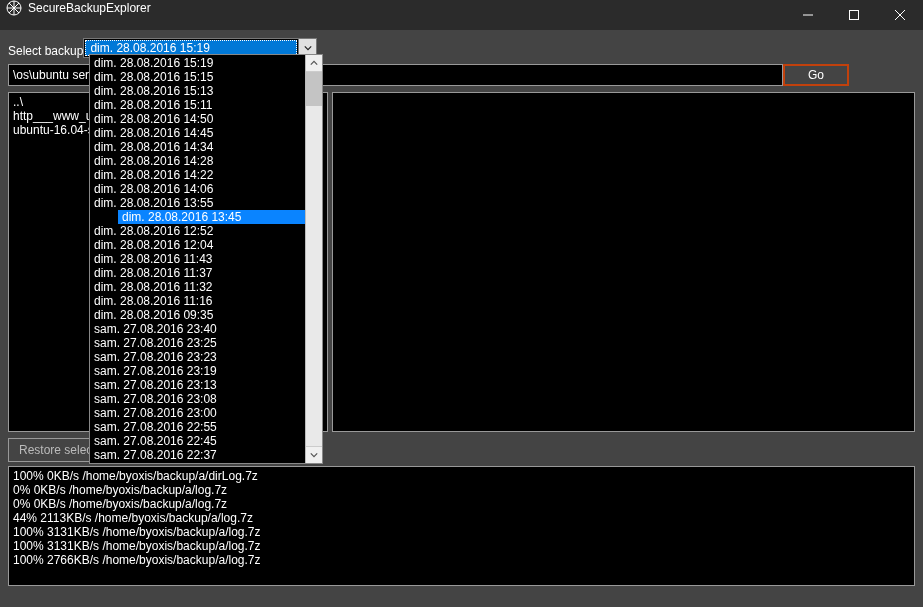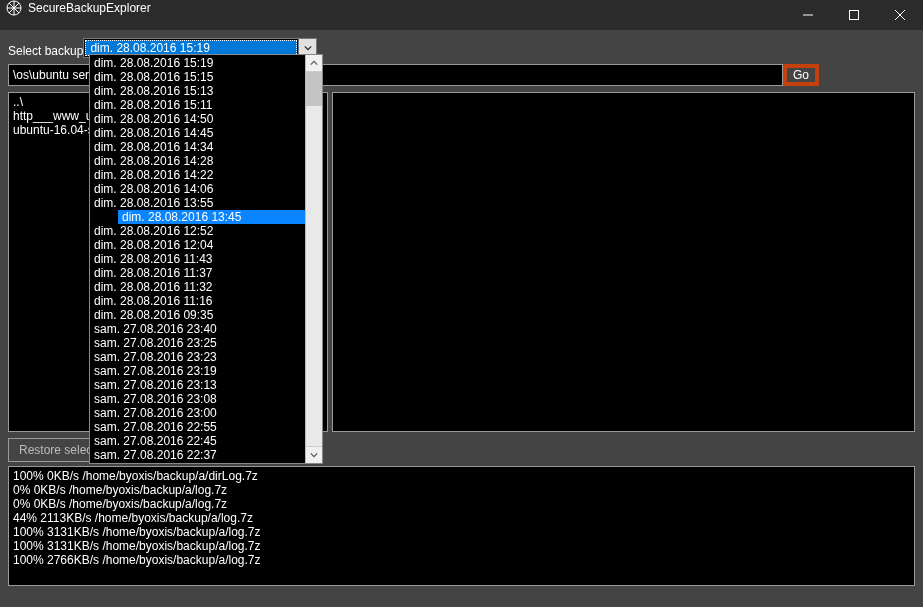--- a/index.html
+++ b/index.html
@@ -42,21 +42,21 @@
     align-items: center; justify-content: center; border-left: 1px solid #777;
   }
   .combo .combo-btn svg { width: 8px; height: 8px; }
 
   
   .path-input {
     width: 775px; height: 22px; background: #000; border: 1px solid #999;
     color: #fff; padding: 2px 4px; font-size: 12px;
   }
   .go-btn {
-    height: 22px; padding: 0 6px; background: #444; border: 4px solid #c2410c;
+    height: 22px; padding: 0 23px; background: #444; border: 2px solid #c2410c;
     color: #fff; font-size: 12px; display: flex; align-items: center;
   }
 
   
   .panes { display: flex; gap: 4px; }
   .pane-left {
     width: 320px; height: 340px; background: #000; border: 1px solid #999;
     padding: 2px 4px; color: #fff; font-size: 12px; overflow: hidden;
   }
   .pane-right {

